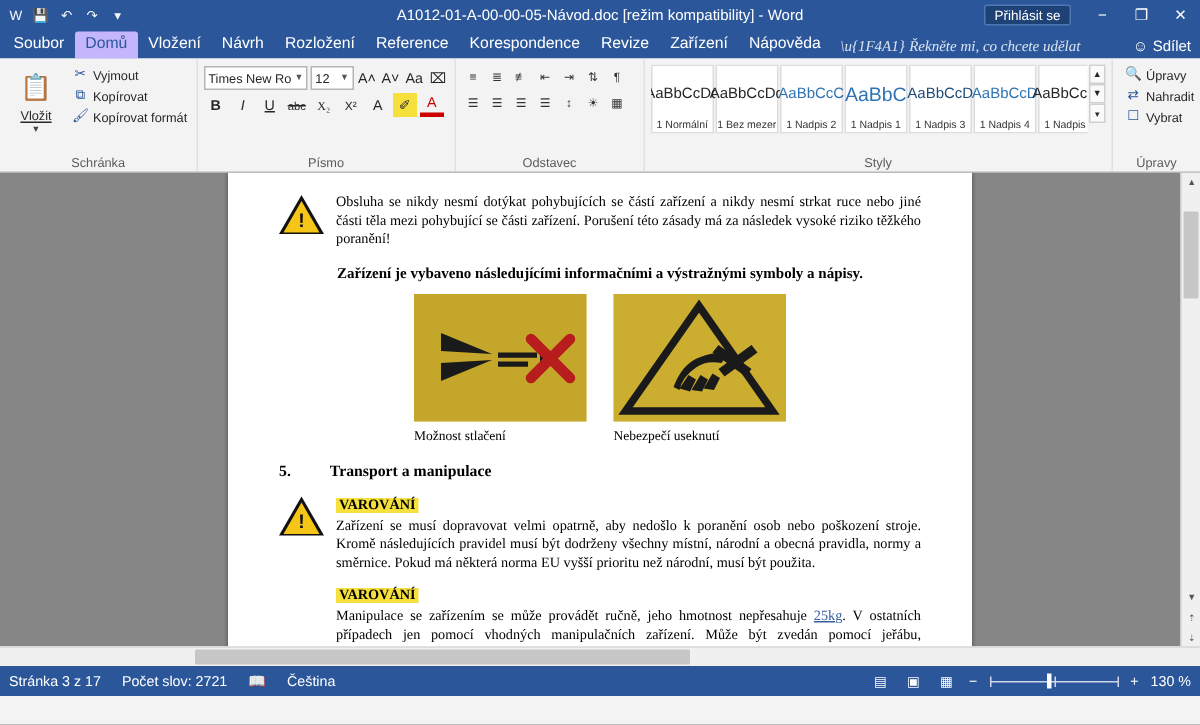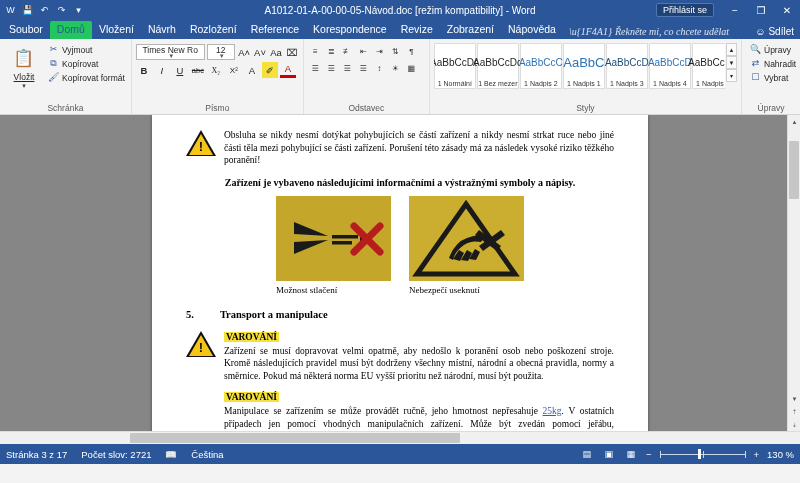--- a/index.html
+++ b/index.html
@@ -24,21 +24,21 @@
   .tb-right { margin-left:auto; display:flex; align-items:center; gap:0; height:100%; }
   .tb-signin { font-size:9px; background:#1e4176; border:1px solid #4e77b3; border-radius:2px; padding:1px 6px; margin-right:8px; }
   .tb-btn { width:26px; height:20px; display:flex; align-items:center; justify-content:center; font-size:10px; }
 
   
   .ribbon-tabs {
     height: 19px; background:#2b579a; display:flex; align-items:flex-end;
     color:#fff; font-size:10.5px; padding-left:2px; position:relative;
   }
   .rt { padding: 2px 7px 3px 7px; line-height:13px; white-space:nowrap; }
-  .rt.active { background:#22c55e; color:#2b579a; border-top-left-radius:2px; border-top-right-radius:2px; }
+  .rt.active { background:#c4b5fd; color:#2b579a; border-top-left-radius:2px; border-top-right-radius:2px; }
   .tellme {
     margin-left:6px; flex:0 0 auto; display:flex; align-items:center; gap:3px;
     color:#dbe4f2; font-size:10px; font-style:italic; padding-bottom:2px;font-family:Liberation Serif, serif;
   }
   .tb-share { margin-left:auto; display:flex; align-items:center; gap:3px; padding-right:6px; padding-bottom:2px; font-size:10px; }
 
   
   .ribbon {
     background:#f3f3f3; border-bottom:1px solid #d4d4d4;
     height: 76px; display:flex; position:relative; font-size:9px; color:#262626;
@@ -52,21 +52,21 @@
   .big-lbl { font-size:8.5px; text-align:center; line-height:10px; margin-top:1px;text-decoration:underline; }
   .caret { font-size:7px; color:#444; }
 
   .small-col { display:flex; flex-direction:column; gap:1px; padding-left:2px; }
   .small-btn { display:flex; align-items:center; gap:3px; font-size:8.5px; padding:1px 2px; white-space:nowrap; }
   .small-ico { width:11px; height:11px; display:inline-block; font-size:9px; line-height:11px; text-align:center; color:#2b579a; }
 
   
   .font-group { width:172px; }
   .font-row { display:flex; align-items:center; gap:2px; margin-bottom:2px; }
-  .combo { border:1px solid #b5b5b5; background:#fff; height:16px; display:flex; align-items:center; padding:0 2px; font-size:8.5px;flex-direction:column; }
+  .combo { border:1px solid #b5b5b5; background:#fff; height:16px; display:flex; align-items:center; padding:0 2px; font-size:8.5px; }
   .combo .cv { flex:1; overflow:hidden; white-space:nowrap; }
   .combo .cc { font-size:6px; color:#555; padding-left:2px; }
   .fmt-btn { width:16px; height:16px; display:flex; align-items:center; justify-content:center; font-size:9.5px; }
 
   
   .para-group { width:126px; }
   .para-row { display:flex; gap:1px; align-items:center; margin-bottom:2px; }
   .p-btn { width:15px; height:15px; display:flex; align-items:center; justify-content:center; font-size:8px; color:#333; }
 
   
@@ -156,21 +156,21 @@
 
 <div class="ribbon-tabs">
   <div class="rt">Soubor</div>
   <div class="rt active">Domů</div>
   <div class="rt">Vložení</div>
   <div class="rt">Návrh</div>
   <div class="rt">Rozložení</div>
   <div class="rt">Reference</div>
   <div class="rt">Korespondence</div>
   <div class="rt">Revize</div>
-  <div class="rt">Zobrazení</div>
+  <div class="rt">Zařízení</div>
   <div class="rt">Nápověda</div>
   <div class="tellme">
     <span>\u{1F4A1}</span>
     <span>Řekněte mi, co chcete udělat</span>
   </div>
   <div class="tb-share">
     <span>☺</span>
     <span>Sdílet</span>
   </div>
 </div>

